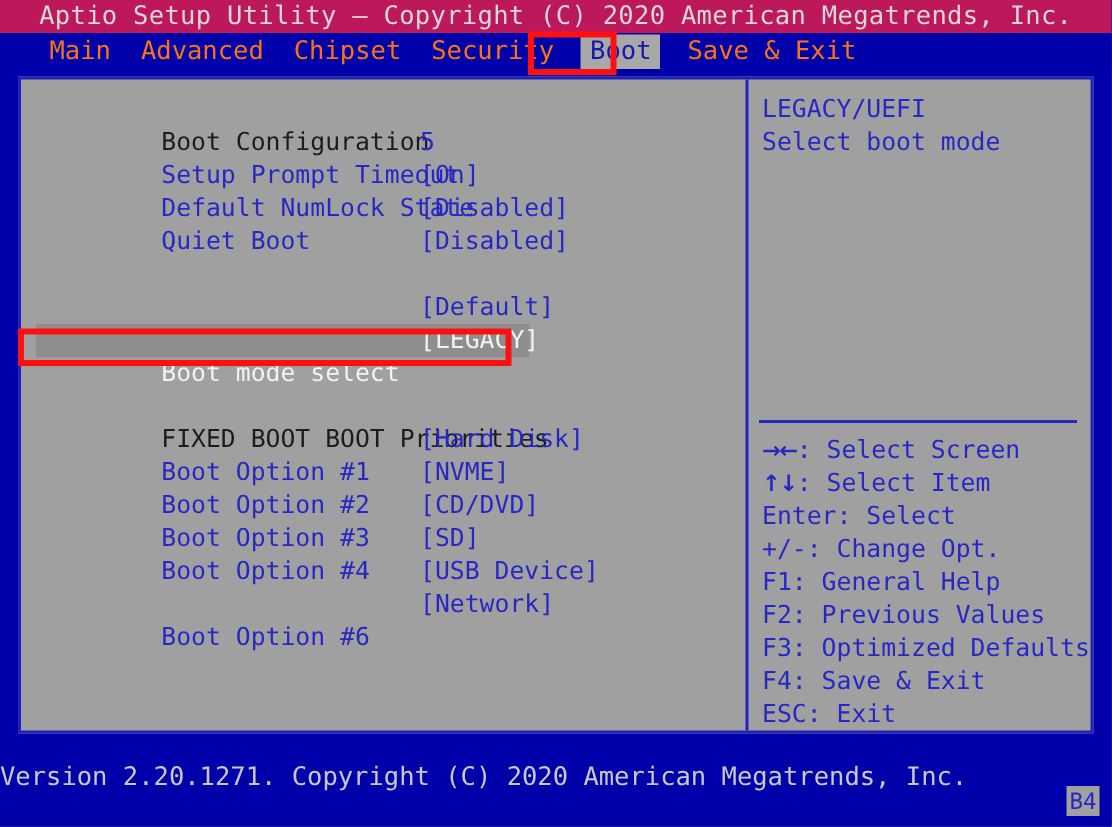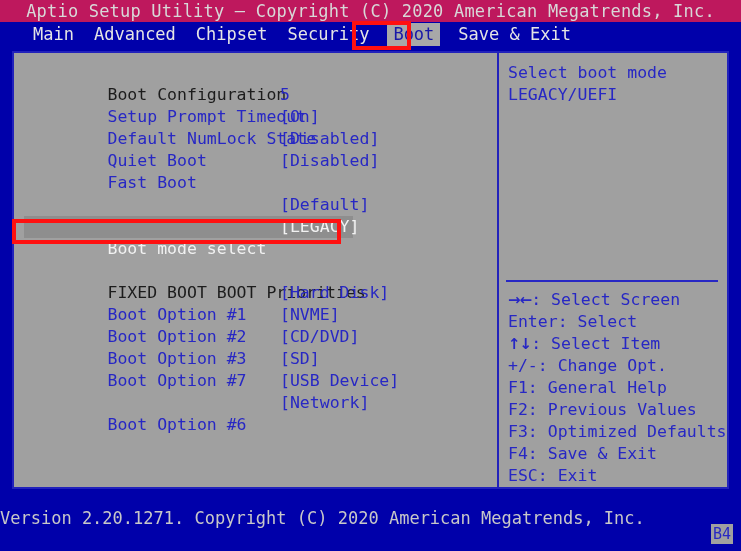--- a/index.html
+++ b/index.html
@@ -44,21 +44,21 @@
     height: 23px;
     background: #0000aa;
     font-size: 17px;
     line-height: 23px;
     white-space: nowrap;
     padding-left: 31px;
     box-sizing: border-box;
   }
   .menu-tab {
     display: inline-block;
-    color: #e5e5e5;
+    color: #f97316;
     padding: 0 2px;
     margin-right: 16px;
     white-space: pre;
   }
   .menu-tab.active {
     background: #a8a8a8;
     color: #1818a8;
     padding: 0 6px;
   }
 
@@ -254,21 +254,20 @@
         <span class="lbl">Default NumLock State</span>
         <span class="val">[On]</span>
       </div>
 
       <div class="row">
         <span class="lbl">Quiet Boot</span>
         <span class="val">[Disabled]</span>
       </div>
 
       <div class="row">
-        <span class="lbl">Fast Boot</span>
         <span class="val">[Disabled]</span>
       </div>
 
       <div class="row spacer"></div>
 
       <div class="row">
         <span class="lbl">New Boot Option Policy</span>
         <span class="val">[Default]</span>
       </div>
 
@@ -292,46 +291,46 @@
         <span class="lbl">Boot Option #2</span>
         <span class="val">[NVME]</span>
       </div>
 
       <div class="row">
         <span class="lbl">Boot Option #3</span>
         <span class="val">[CD/DVD]</span>
       </div>
 
       <div class="row">
-        <span class="lbl">Boot Option #7</span>
+        <span class="lbl">Boot Option #4</span>
         <span class="val">[SD]</span>
       </div>
 
       <div class="row">
         <span class="val">[USB Device]</span>
       </div>
 
       <div class="row">
         <span class="lbl">Boot Option #6</span>
         <span class="val">[Network]</span>
       </div>
 
     </div>
 
     <div id="rightpane">
 
+      <div class="help-line">LEGACY/UEFI</div>
       <div class="help-line">Select boot mode</div>
-      <div class="help-line">LEGACY/UEFI</div>
 
       <div id="hdivider"></div>
 
       <div id="keylist">
         <div class="key-line"><span class="arrows">→←</span><span>: Select Screen</span></div>
+        <div class="key-line"><span class="arrows">↑↓</span><span>: Select Item</span></div>
         <div class="key-line">Enter: Select</div>
-        <div class="key-line"><span class="arrows">↑↓</span><span>: Select Item</span></div>
         <div class="key-line">+/-: Change Opt.</div>
         <div class="key-line">F1: General Help</div>
         <div class="key-line">F2: Previous Values</div>
         <div class="key-line">F3: Optimized Defaults</div>
         <div class="key-line">F4: Save &amp; Exit</div>
         <div class="key-line">ESC: Exit</div>
       </div>
 
     </div>
 

